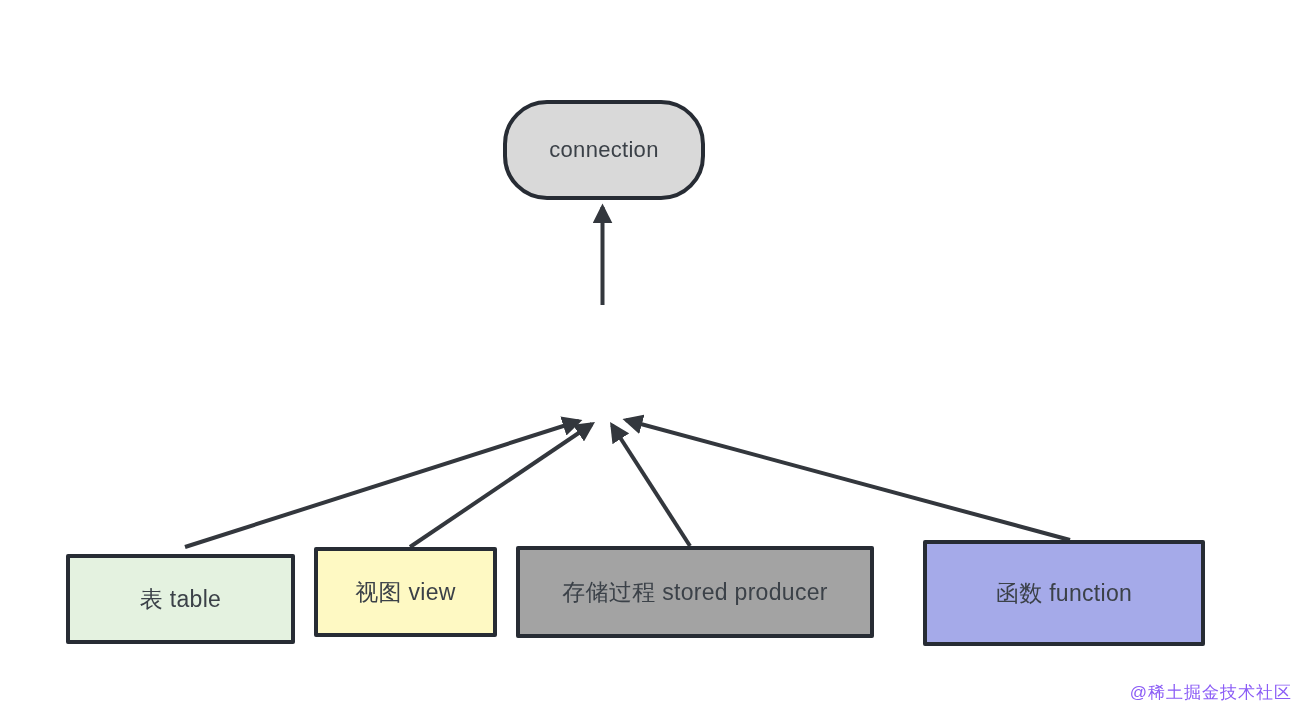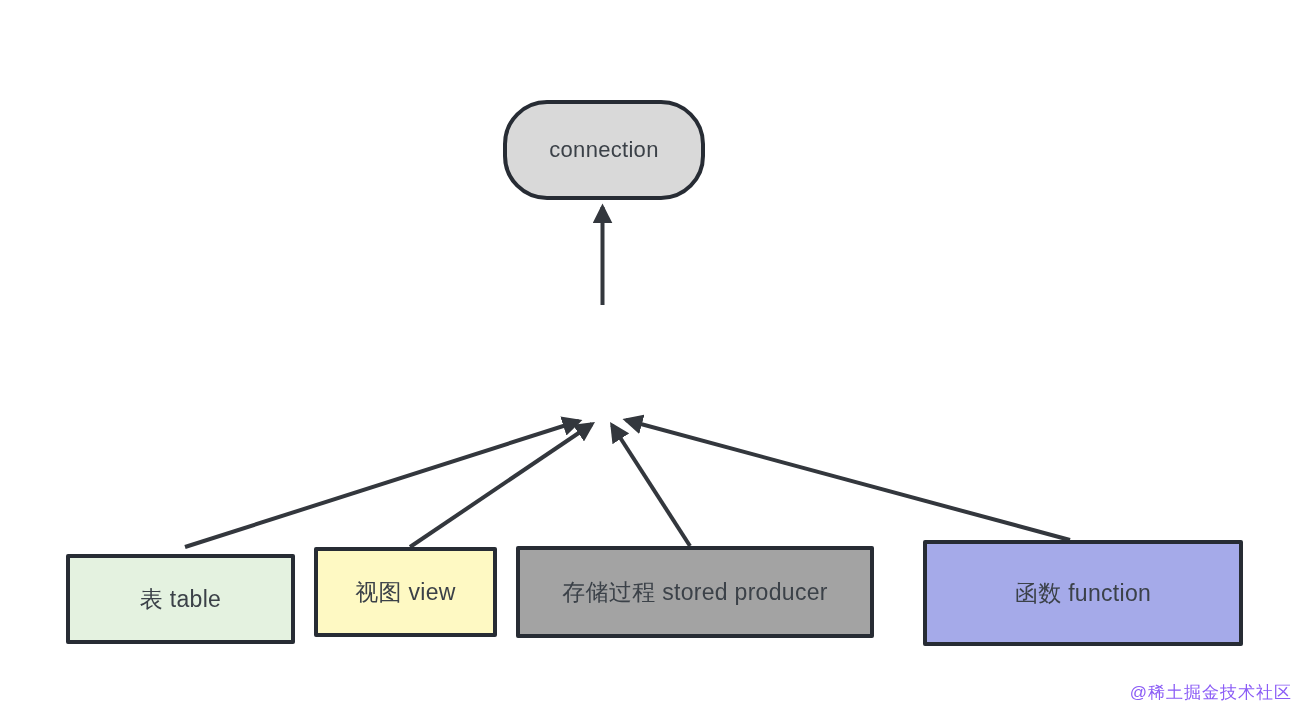--- a/index.html
+++ b/index.html
@@ -39,21 +39,21 @@
     border-radius: 44px;
   }
   .node--rect {
     border-radius: 2px;
   }
   #node-connection { left: 503px; top: 100px; width: 202px; height: 100px; font-size: 22px; }
   #node-database   { left: 413px; top: 305px; width: 379px; height: 111px; }
   #node-table      { left: 66px;  top: 547px; width: 229px; height: 90px; margin-top: 7px; }
   #node-view       { left: 314px; top: 547px; width: 183px; height: 90px; }
   #node-producer   { left: 516px; top: 546px; width: 358px; height: 92px; }
-  #node-function   { left: 923px; top: 540px; width: 320px; height: 106px; }
+  #node-function   { left: 923px; top: 540px; width: 282px; height: 106px; }
   #watermark {
     position: absolute;
     right: 12px;
     bottom: 16px;
     font-size: 17px;
     color: #c6c6c6;
     letter-spacing: 1px;
   }
   .edge {
     stroke: var(--line-color, #33373d);

